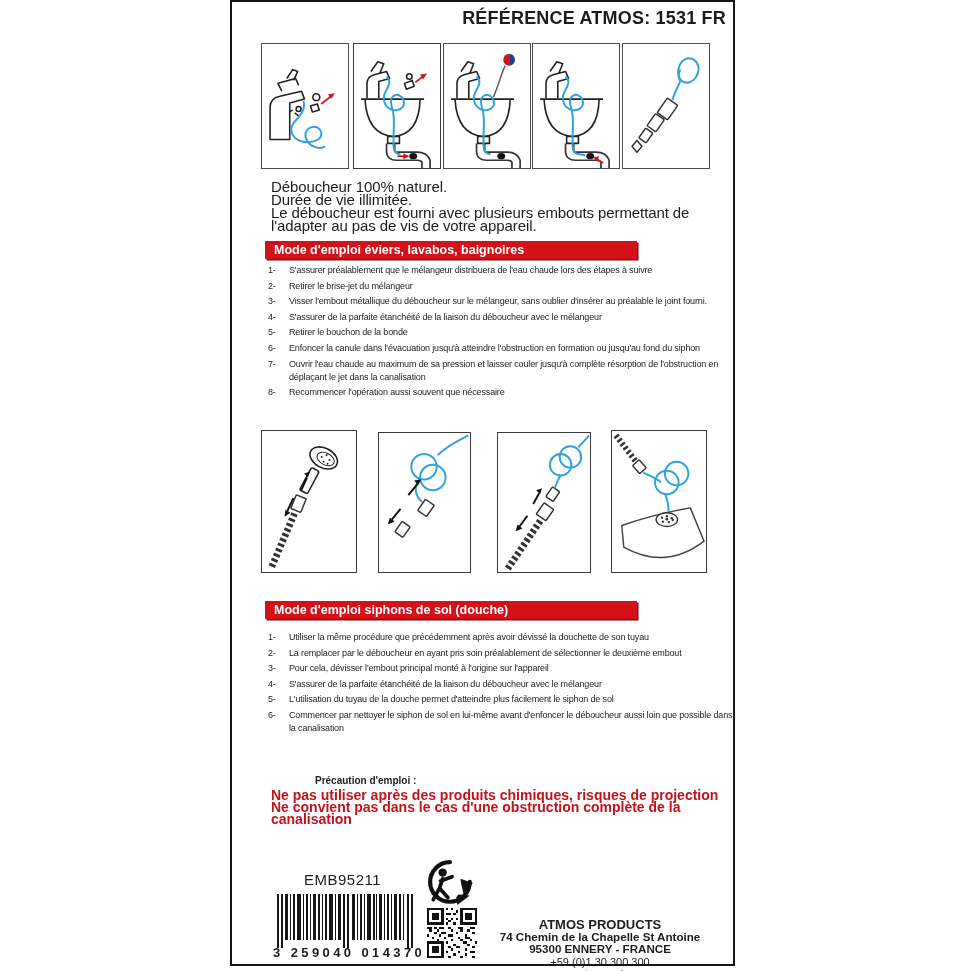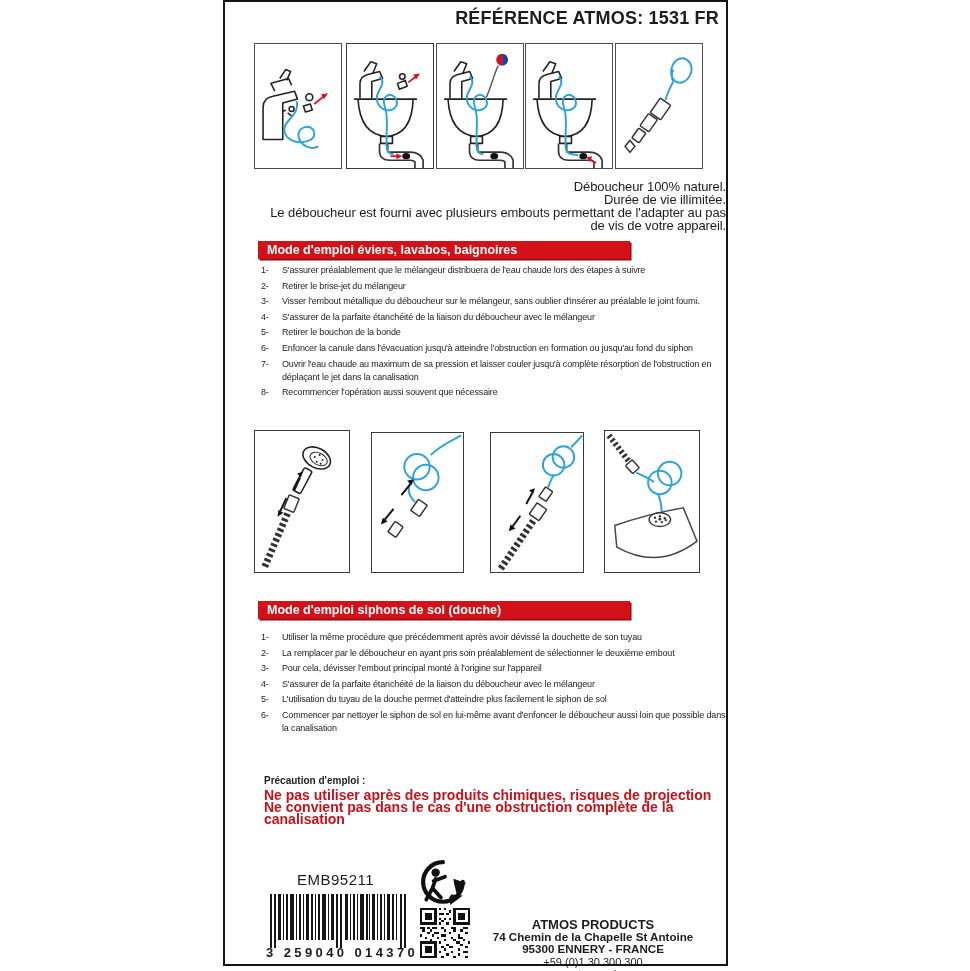--- a/index.html
+++ b/index.html
@@ -1,28 +1,28 @@
 <!DOCTYPE html>
 <html><head>
 <meta charset="utf-8">
 <style>
   html,body{margin:0;padding:0;background:#fff;}
   body{width:970px;height:971px;position:relative;font-family:"Liberation Sans",sans-serif;color:#1c1c1c;}
-  .sheet{position:absolute;left:223px;top:0;width:505px;height:966px;border:2px solid #151515;background:#fff;box-sizing:border-box;}
+  .sheet{position:absolute;left:230px;top:0;width:505px;height:966px;border:2px solid #151515;background:#fff;box-sizing:border-box;}
   .abs{position:absolute;}
   .title{top:6px;right:7px;font-size:18px;font-weight:bold;letter-spacing:.2px;white-space:nowrap;}
   .illu{position:absolute;background:#fff;border:1.6px solid #4c4c4c;box-sizing:border-box;}
   .illu svg{display:block;width:100%;height:100%;}
-  .intro{left:39px;top:178px;font-size:13px;line-height:13px;letter-spacing:-.1px;text-align:right;}
+  .intro{left:39px;top:178px;font-size:15px;line-height:13px;letter-spacing:-.1px;}
   .banner{left:33px;width:372px;height:18px;background:#d21119;color:#fff;font-size:12.5px;font-weight:bold;line-height:18px;padding-left:9px;box-sizing:border-box;box-shadow:1.5px 1.5px 0 #8a0d12;white-space:nowrap;}
   .steps{left:36px;width:470px;font-size:9px;line-height:13px;letter-spacing:-.15px;}
   .step{display:flex;margin-bottom:2.6px;}
   .step .n{flex:none;width:21px;}
   .step .t{flex:1;}
-  .precaution-title{font-size:10px;font-weight:bold;margin-bottom:3px;}
+  .precaution-title{font-size:10px;font-weight:bold;margin-bottom:3px;margin-left:44px;}
   .warn{font-size:14px;font-weight:bold;color:#c3121a;line-height:12px;}
   .emb{left:72px;top:869px;font-size:15px;letter-spacing:.5px;}
   .barcode-wrap{left:40px;top:892px;width:148px;}
   .barcode-digits{position:relative;margin-top:-9px;font-size:13px;font-weight:bold;letter-spacing:3.4px;white-space:nowrap;padding-left:1px;}
   .address{left:240px;top:884px;width:256px;text-align:center;}
   .address .l1{font-size:13px;font-weight:bold;line-height:13px;margin-top:32px;}
   .address .l2,.address .l3{font-size:11.6px;font-weight:bold;line-height:12.4px;}
   .address .l4,.address .l5{font-size:11px;line-height:12.4px;}
 </style>
 </head>

